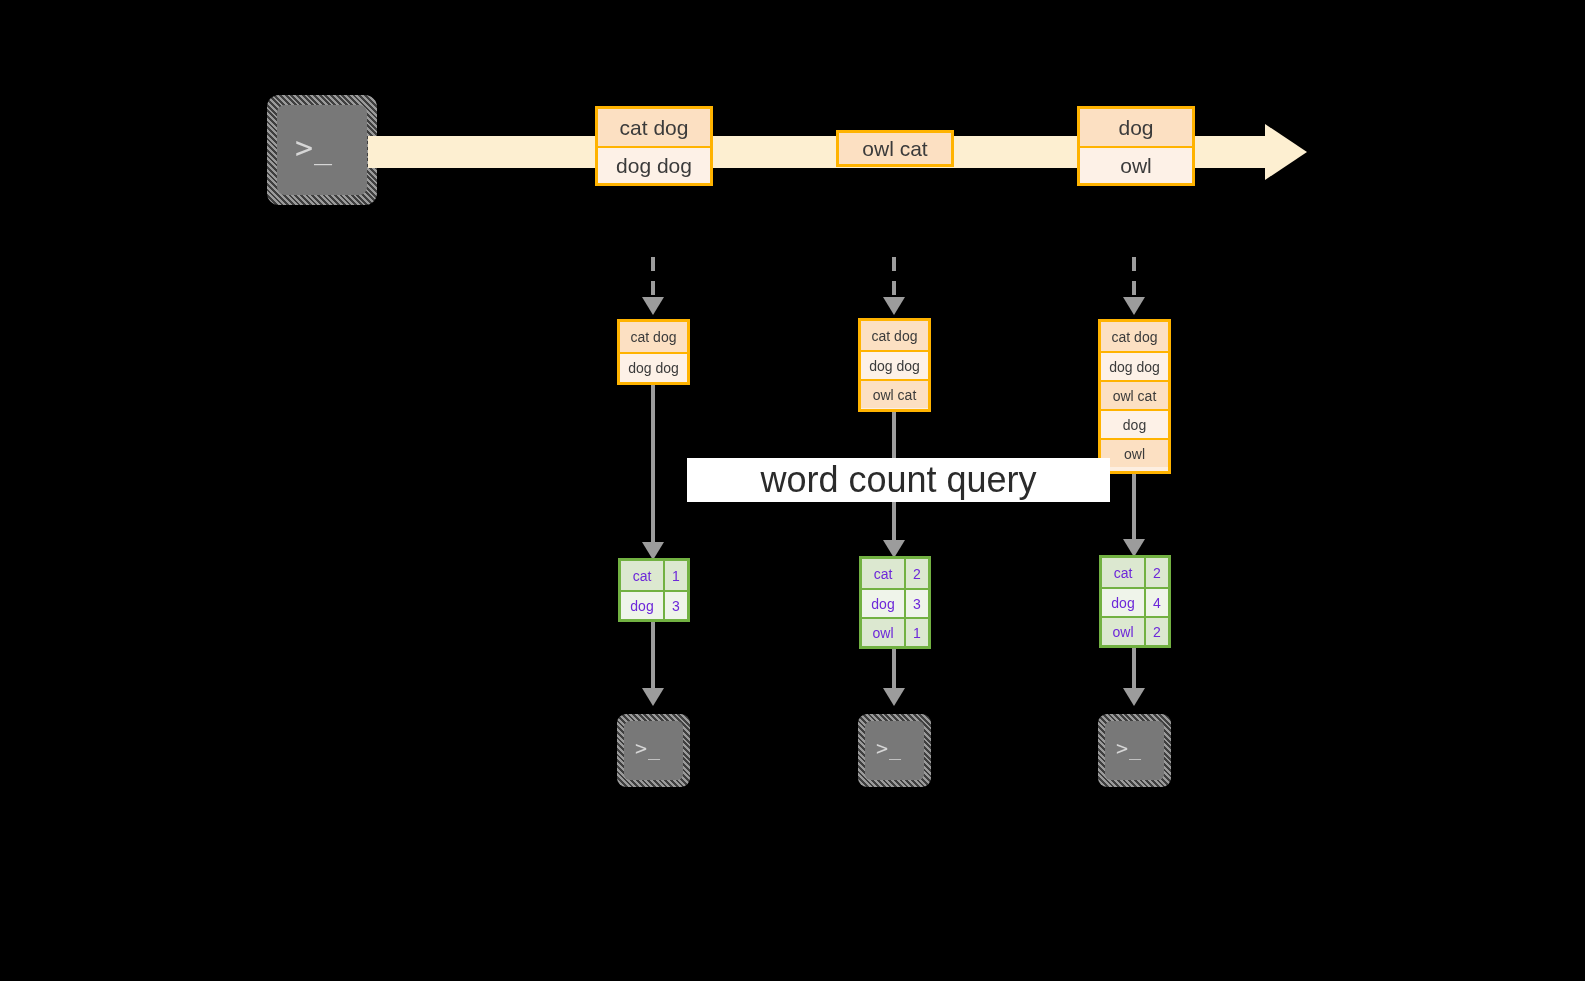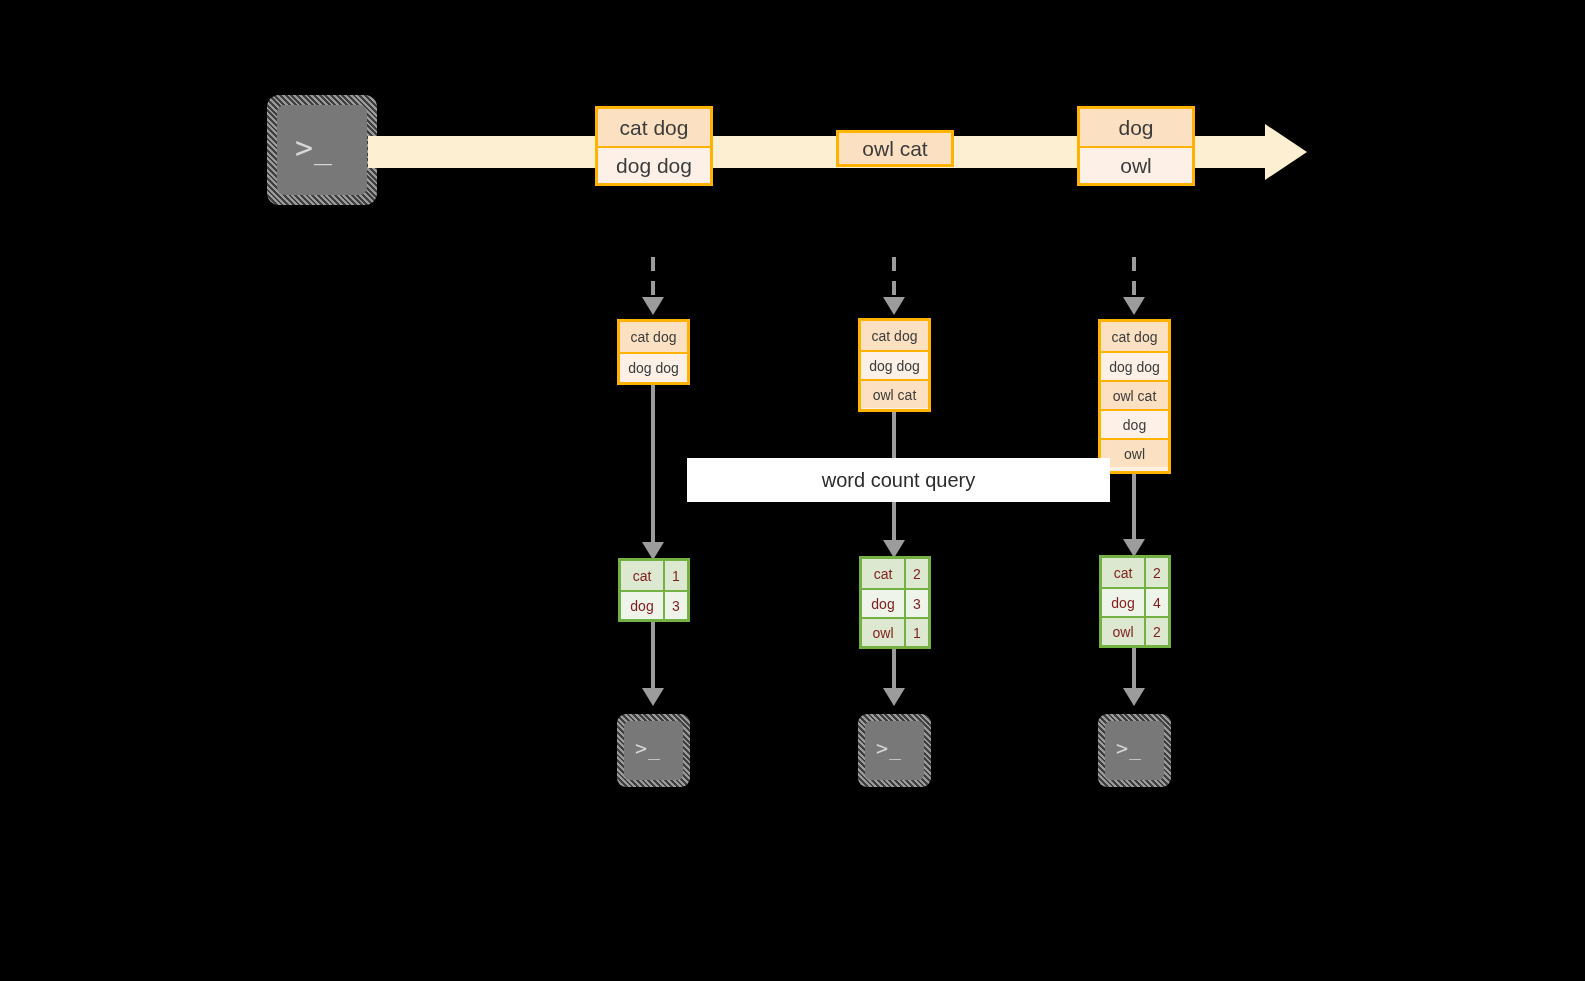--- a/index.html
+++ b/index.html
@@ -94,21 +94,21 @@
   .resulttable .trow {
     box-sizing: border-box;
     display: flex;
   }
   .resulttable .trow + .trow { border-top: 2px solid #72B142; }
   .resulttable .tcell {
     box-sizing: border-box;
     display: flex;
     align-items: center;
     justify-content: center;
-    color: #7f1d1d;
+    color: #6d28d9;
     white-space: nowrap;
   }
   .resulttable .tcell.word { border-right: 2px solid #72B142; }
   .resulttable .trow.shade-a .tcell { background: #DCE8D0; }
   .resulttable .trow.shade-b .tcell { background: #EFF4EA; }
 
   
   .conn-line {
     position: absolute;
     background: #9c9c9c;
@@ -268,16 +268,16 @@
 
   <div class="conn-line" style="left:1132px; top:648px; height:46px;"></div>
   <div class="conn-head" style="left:1123px; top:688px;"></div>
 
   <div class="terminal small" style="left:1098px; top:714px; width:73px; height:73px;">
     <div class="inner"></div>
     <div class="term-glyph" style="left:18px; top:24px; font-size:20px;">&gt;_</div>
   </div>
 
   <div class="label-band" style="left:687px; top:458px; width:423px; height:44px;">
-    <span class="label-text" style="font-size:20px;">word count query</span>
+    <span class="label-text" style="font-size:36px;">word count query</span>
   </div>
 
 </div>
 
 </body></html>

